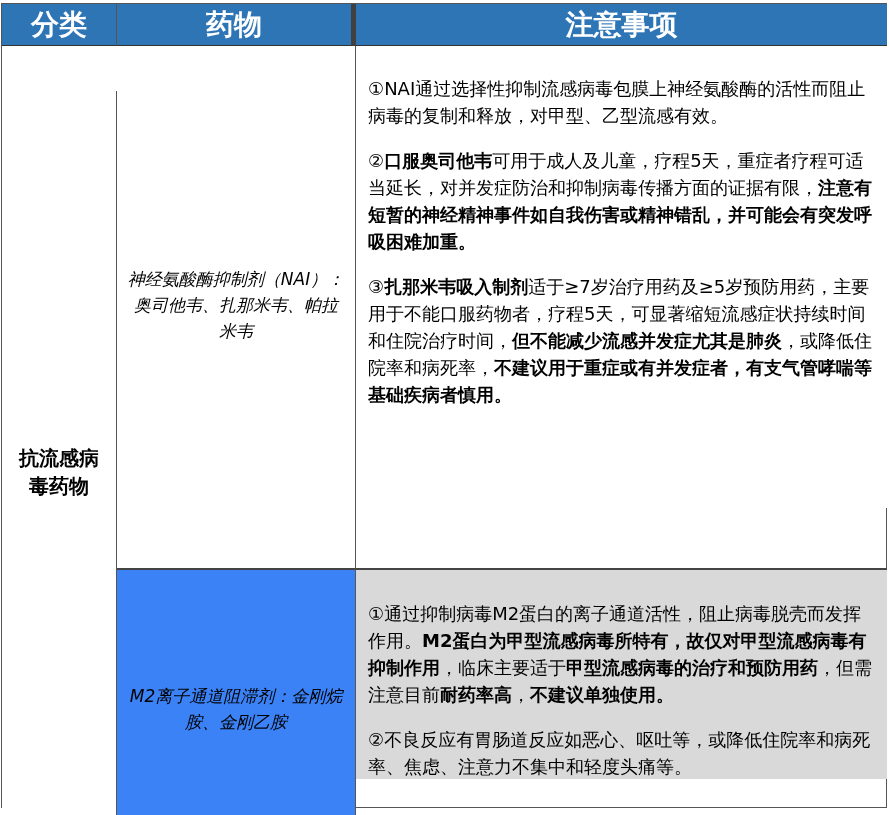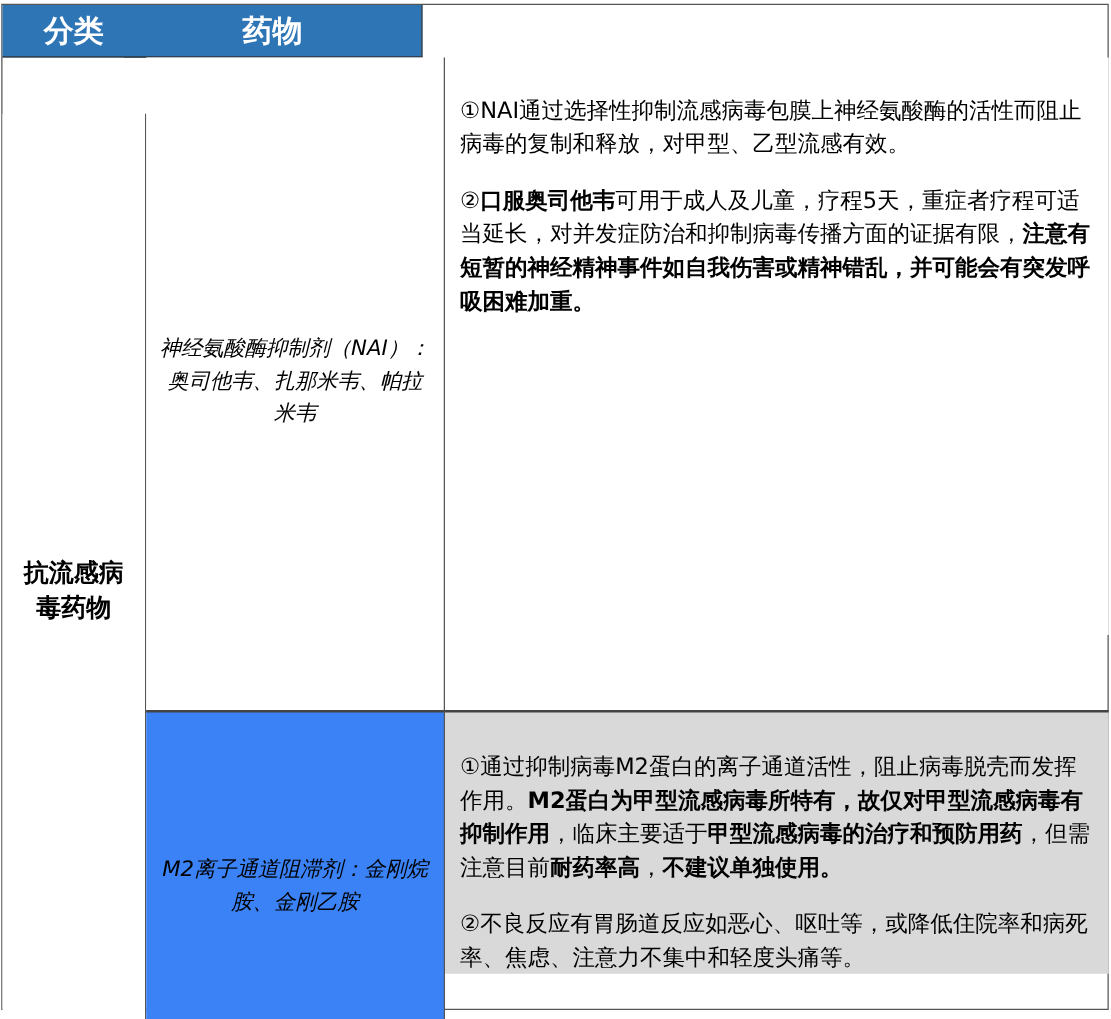--- a/index.html
+++ b/index.html
@@ -1,44 +1,46 @@
 <!DOCTYPE html>
 <html><head>
 <meta charset="utf-8">
 <style>
   html, body { margin:0; padding:0; background:#ffffff; }
   body { width:889px; height:815px; overflow:hidden; font-family:"DejaVu Sans","Liberation Sans",sans-serif; color:#000; }
   .table { position:absolute; left:1px; top:3px; width:886px; height:805px; border:1px solid #555; box-sizing:border-box; }
-  .hdr { position:absolute; top:0; height:42px; background:#2e75b6; color:#fff; font-weight:bold; font-size:24px; display:flex; align-items:center; justify-content:center; box-sizing:border-box; border-bottom:1px solid #333; }
+  .hdr { position:absolute; top:0; height:42px; background:#2e75b6; color:#fff; font-weight:bold; font-size:28px; display:flex; align-items:center; justify-content:center; box-sizing:border-box; border-bottom:1px solid #333; }
   .h1 { left:0; width:115px; border-right:1px solid #555; }
-  .h2 { left:97px; width:239px; border-right:1px solid #404040; }
+  .h2 { left:115px; width:239px; border-right:5px solid #404040; }
   .h3 { left:354px; width:531px; }
   .cat { position:absolute; left:0; top:42px; width:115px; height:762px; border-right:1px solid #555; box-sizing:border-box; display:flex; align-items:center; justify-content:center; text-align:center; font-weight:bold; font-size:20px; line-height:28px; padding:0 8px; background:#fff;margin-top:45px; }
   .drug { position:absolute; left:115px; width:239px; border-right:1px solid #555; box-sizing:border-box; text-align:center; font-size:17px; line-height:26px; padding:0 10px;font-style:italic; }
   .d1 { top:42px; height:522px; background:#fff; padding-top:220px; }
   .d2 { top:564px; height:280px; background:#3b82f6; border-top:2px solid #444; display:flex; align-items:center; justify-content:center; }
   .note { position:absolute; left:354px; width:531px; box-sizing:border-box; font-size:18px; line-height:27px; padding:0 12px 0 12px; }
   .n1 { top:42px; height:462px; background:#fff; padding-top:29px; }
   .n2 { top:564px; height:211px; background:#d9d9d9; border-top:2px solid #444; padding-top:30px; }
   .para { margin:0 0 18px 0; }
   .b { font-weight:bold; }
 </style>
 </head>
 <body>
 
 <div class="table">
   <div class="hdr h1">分类</div>
   <div class="hdr h2">药物</div>
+  <div class="hdr h3">注意事项</div>
 
   <div class="cat">抗流感病毒药物</div>
 
   <div class="drug d1">神经氨酸酶抑制剂（NAI）：奥司他韦、扎那米韦、帕拉米韦</div>
   <div class="note n1">
       <p class="para"><span>①NAI通过选择性抑制流感病毒包膜上神经氨酸酶的活性而阻止病毒的复制和释放，对甲型、乙型流感有效。</span></p>
       <p class="para"><span>②</span><span class="b">口服奥司他韦</span><span>可用于成人及儿童，疗程5天，重症者疗程可适当延长，对并发症防治和抑制病毒传播方面的证据有限，</span><span class="b">注意有短暂的神经精神事件如自我伤害或精神错乱，并可能会有突发呼吸困难加重。</span></p>
+      <p class="para"><span>③</span><span class="b">扎那米韦吸入制剂</span><span>适于≥7岁治疗用药及≥5岁预防用药，主要用于不能口服药物者，疗程5天，可显著缩短流感症状持续时间和住院治疗时间，</span><span class="b">但不能减少流感并发症尤其是肺炎</span><span>，或降低住院率和病死率，</span><span class="b">不建议用于重症或有并发症者，有支气管哮喘等基础疾病者慎用。</span></p>
     </div>
 
   <div class="drug d2">
     <span>M2离子通道阻滞剂：金刚烷胺、金刚乙胺</span>
   </div>
   <div class="note n2">
       <p class="para"><span>①通过抑制病毒M2蛋白的离子通道活性，阻止病毒脱壳而发挥作用。</span><span class="b">M2蛋白为甲型流感病毒所特有，故仅对甲型流感病毒有抑制作用</span><span>，临床主要适于</span><span class="b">甲型流感病毒的治疗和预防用药</span><span>，但需注意目前</span><span class="b">耐药率高</span><span>，</span><span class="b">不建议单独使用。</span></p>
       <p class="para"><span>②不良反应有胃肠道反应如恶心、呕吐等，或降低住院率和病死率、焦虑、注意力不集中和轻度头痛等。</span></p>
     </div>
 </div>

